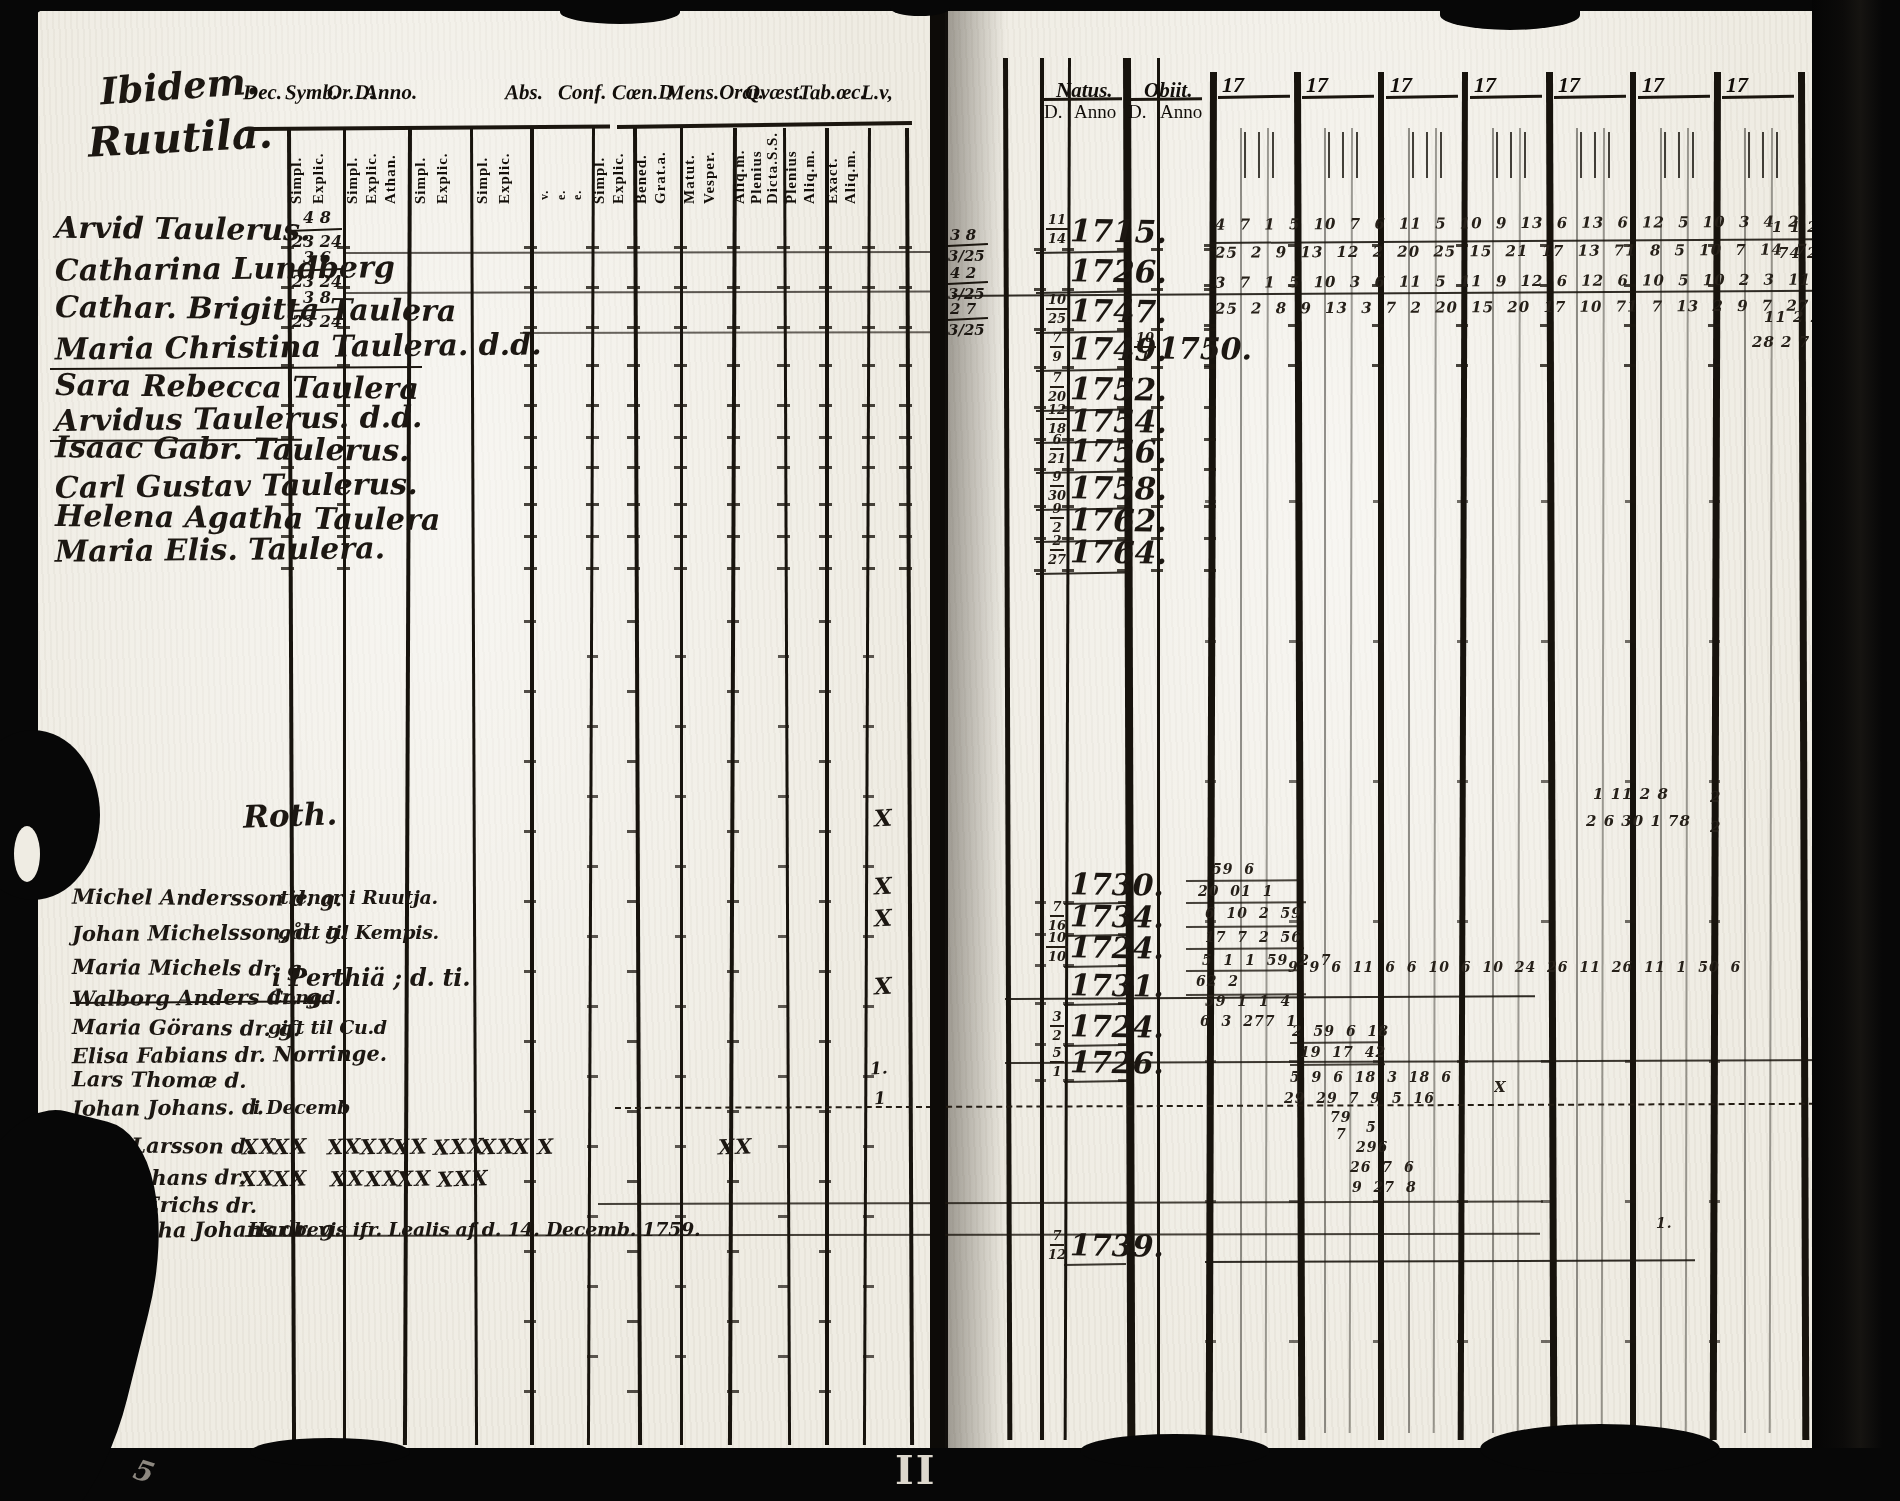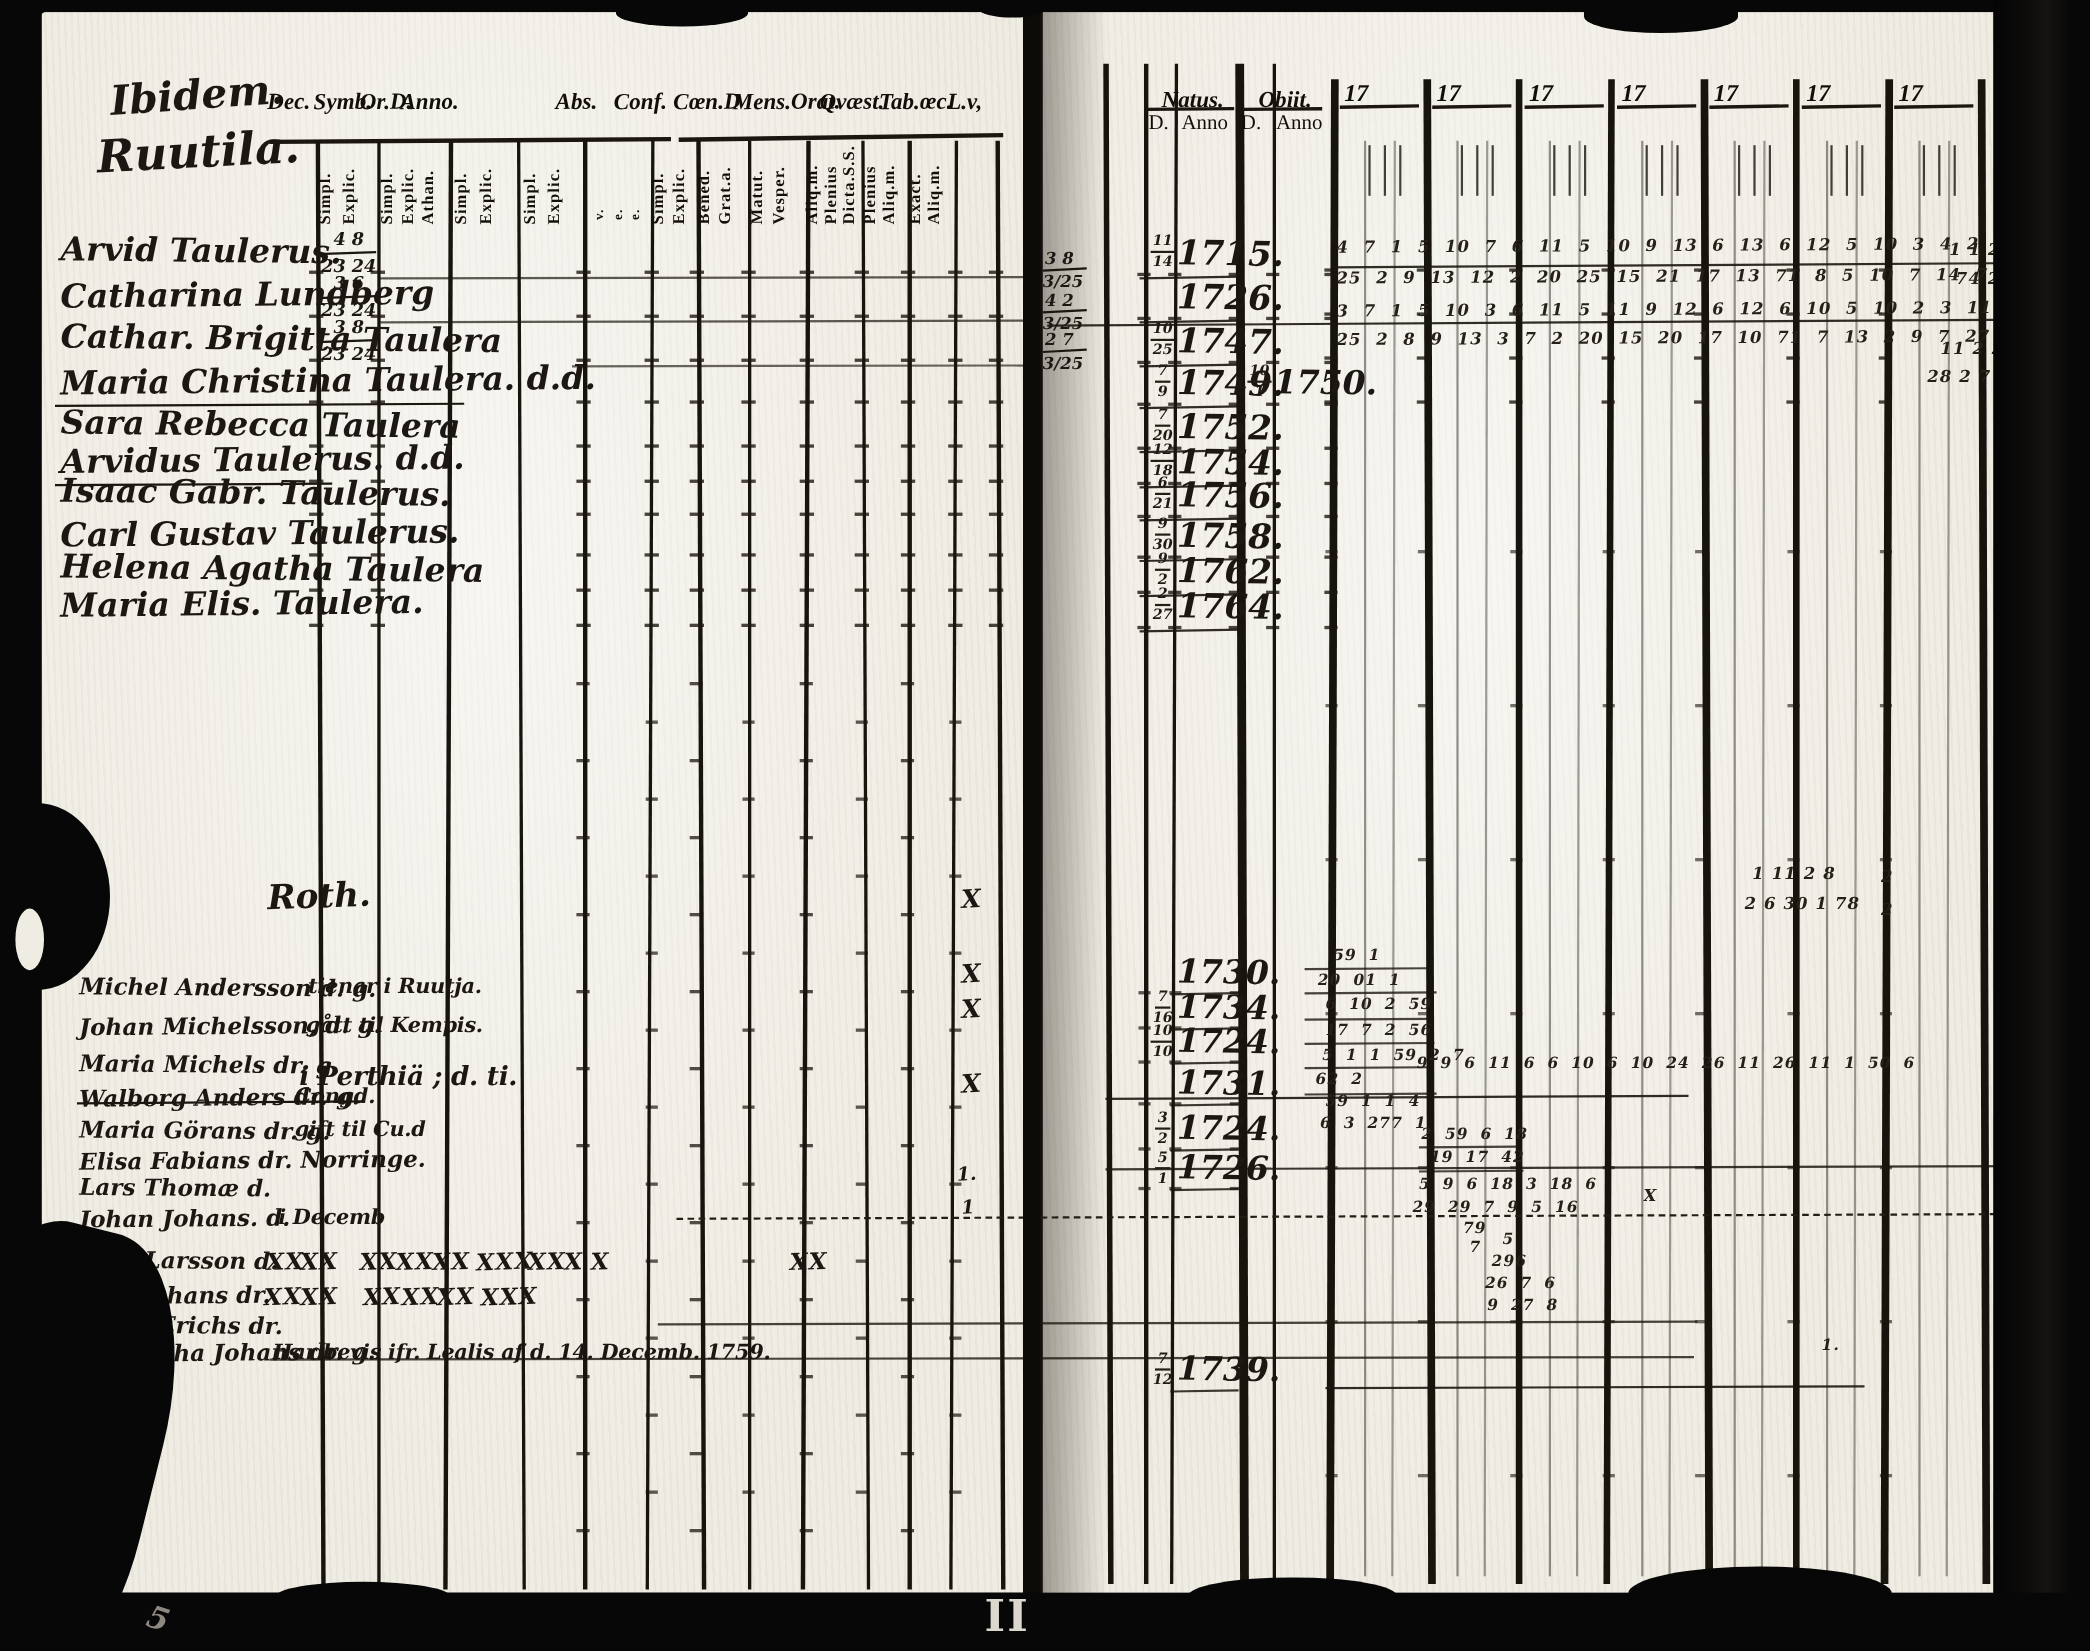--- a/index.html
+++ b/index.html
@@ -661,21 +661,21 @@
     <div class="hline" style="left: 1064px; top: 1004px; width: 62px; height: 2px; transform: rotate(-1deg); transform-origin: left center; opacity: 0.85;"></div>
     <div class="frac" style="left: 1040px; top: 1009px; width: 34px; font-size: 13px;"><span class="t">3</span><span class="b">2</span></div>
     <div class="hand" style="left: 1070px; top: 1012px; font-size: 30px; transform: rotate(1deg);">1724.</div>
     <div class="hline" style="left: 1064px; top: 1045px; width: 62px; height: 2px; transform: rotate(-1deg); transform-origin: left center; opacity: 0.85;"></div>
     <div class="frac" style="left: 1040px; top: 1045px; width: 34px; font-size: 13px;"><span class="t">5</span><span class="b">1</span></div>
     <div class="hand" style="left: 1070px; top: 1048px; font-size: 30px; transform: rotate(1deg);">1726.</div>
     <div class="hline" style="left: 1064px; top: 1081px; width: 62px; height: 2px; transform: rotate(-1deg); transform-origin: left center; opacity: 0.85;"></div>
     <div class="frac" style="left: 1040px; top: 1228px; width: 34px; font-size: 13px;"><span class="t">7</span><span class="b">12</span></div>
     <div class="hand" style="left: 1070px; top: 1231px; font-size: 30px; transform: rotate(1deg);">1739.</div>
     <div class="hline" style="left: 1064px; top: 1264px; width: 62px; height: 2px; transform: rotate(-1deg); transform-origin: left center; opacity: 0.85;"></div>
-    <div class="scrawl" style="left: 1212px; top: 862px; font-size: 14px; letter-spacing: 1px; word-spacing: 5px; max-width: 540px;">59 1</div>
+    <div class="scrawl" style="left: 1212px; top: 862px; font-size: 14px; letter-spacing: 1px; word-spacing: 5px; max-width: 540px;">59 6</div>
     <div class="scrawl" style="left: 1198px; top: 884px; font-size: 14px; letter-spacing: 1px; word-spacing: 5px; max-width: 540px;">20 01 1</div>
     <div class="scrawl" style="left: 1205px; top: 906px; font-size: 14px; letter-spacing: 1px; word-spacing: 5px; max-width: 540px;">6 10 2 59</div>
     <div class="scrawl" style="left: 1205px; top: 930px; font-size: 14px; letter-spacing: 1px; word-spacing: 5px; max-width: 540px;">17 7 2 56</div>
     <div class="scrawl" style="left: 1202px; top: 953px; font-size: 14px; letter-spacing: 1px; word-spacing: 5px; max-width: 540px;">5 1 1 59 2 7</div>
     <div class="scrawl" style="left: 1196px; top: 974px; font-size: 14px; letter-spacing: 1px; word-spacing: 5px; max-width: 540px;">62 2</div>
     <div class="scrawl" style="left: 1205px; top: 994px; font-size: 14px; letter-spacing: 1px; word-spacing: 5px; max-width: 540px;">59 1 1 4</div>
     <div class="scrawl" style="left: 1200px; top: 1014px; font-size: 14px; letter-spacing: 1px; word-spacing: 5px; max-width: 540px;">6 3 277 1</div>
     <div class="scrawl" style="left: 1288px; top: 960px; font-size: 14px; letter-spacing: 1px; word-spacing: 5px; max-width: 540px;">9 9 6 11 6 6 10 6 10 24 26 11 26 11 1 50 6</div>
     <div class="scrawl" style="left: 1292px; top: 1024px; font-size: 14px; letter-spacing: 1px; word-spacing: 5px; max-width: 540px;">2 59 6 18</div>
     <div class="scrawl" style="left: 1300px; top: 1045px; font-size: 14px; letter-spacing: 1px; word-spacing: 5px; max-width: 540px;">19 17 42</div>

